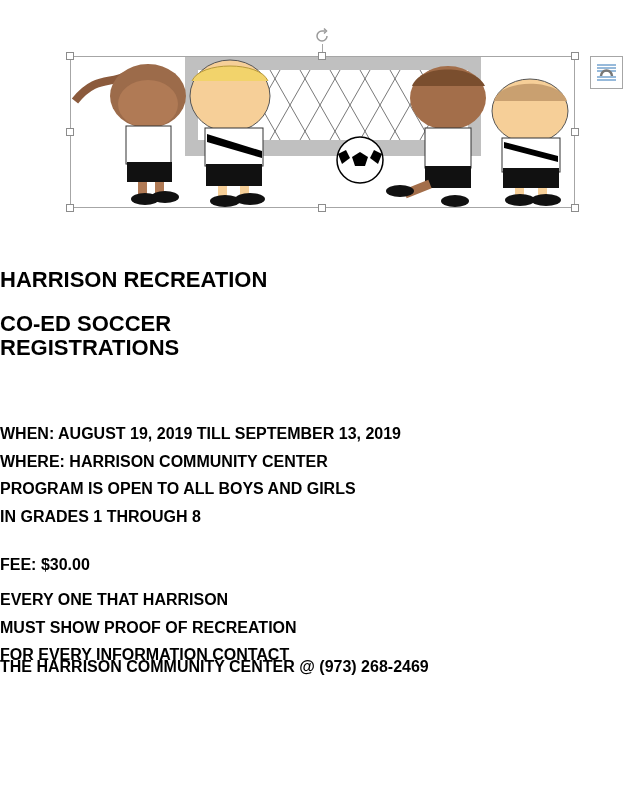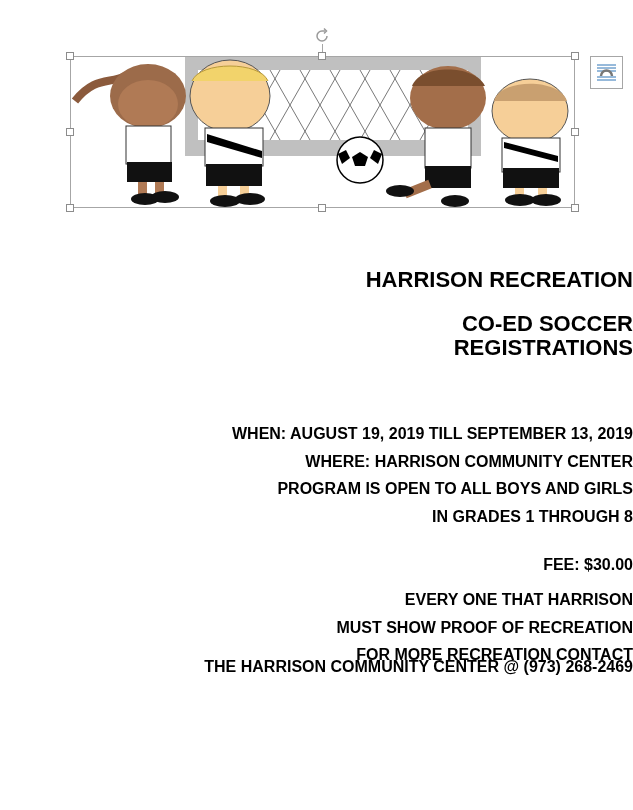--- a/index.html
+++ b/index.html
@@ -3,21 +3,21 @@
 <meta charset="utf-8">
 <style>
   html, body { margin:0; padding:0; background:#ffffff; }
   body { width:633px; height:810px; position:relative; overflow:hidden; font-family:"Liberation Sans", sans-serif; }
   .img-frame { position:absolute; left:70px; top:56px; width:505px; height:152px; border:1px solid #a6a6a6; box-sizing:border-box; }
   .handle { position:absolute; width:8px; height:8px; background:#fff; border:1px solid #8c8c8c; box-sizing:border-box; }
   .rotate { position:absolute; left:313px; top:27px; width:18px; height:18px; }
   .rot-line { position:absolute; left:322px; top:44px; width:1px; height:12px; background:#a6a6a6; }
   .clip { position:absolute; left:70px; top:56px; width:505px; height:152px; overflow:hidden; }
   .layout-btn { position:absolute; left:590px; top:56px; width:33px; height:33px; border:1px solid #a6a6a6; box-sizing:border-box; background:#fff; }
-  .text { position:absolute; left:0; width:633px; text-align:right; font-weight:bold; color:#000; }
+  .text { position:absolute; left:0; width:633px; text-align:left; font-weight:bold; color:#000; }
   .title { font-size:22px; }
   .body { font-size:16px; }
 </style>
 </head>
 <body>
 
 <div class="rot-line"></div>
 <svg class="rotate" viewBox="0 0 18 18">
   <path d="M14 9 A5 5 0 1 1 9 4 L12 4" fill="none" stroke="#9a9a9a" stroke-width="1.5"></path>
   <path d="M11 1.5 L13.5 4 L11 6.5" fill="none" stroke="#9a9a9a" stroke-width="1.5"></path>
@@ -120,14 +120,14 @@
 <div class="text title" style="top:335px">REGISTRATIONS</div>
 
 <div class="text body" style="top:425px">WHEN: AUGUST 19, 2019 TILL SEPTEMBER 13, 2019</div>
 <div class="text body" style="top:453px">WHERE: HARRISON COMMUNITY CENTER</div>
 <div class="text body" style="top:480px">PROGRAM IS OPEN TO ALL BOYS AND GIRLS</div>
 <div class="text body" style="top:508px">IN GRADES 1 THROUGH 8</div>
 <div class="text body" style="top:556px">FEE: $30.00</div>
 
 <div class="text body" style="top:591px">EVERY ONE THAT HARRISON</div>
 <div class="text body" style="top:619px">MUST SHOW PROOF OF RECREATION</div>
-<div class="text body" style="top:646px">FOR MORE RECREATION CONTACT</div>
+<div class="text body" style="top:646px">FOR EVERY INFORMATION CONTACT</div>
 <div class="text body" style="top:658px">THE HARRISON COMMUNITY CENTER @ (973) 268-2469</div>
 
 </body></html>

